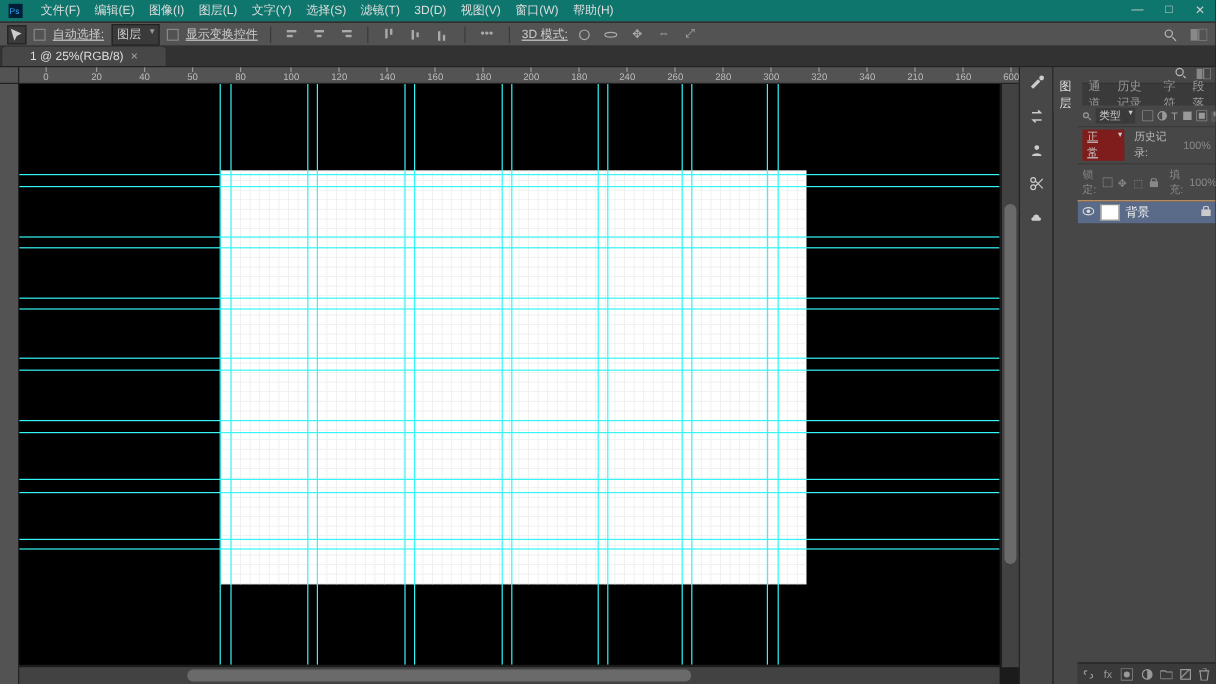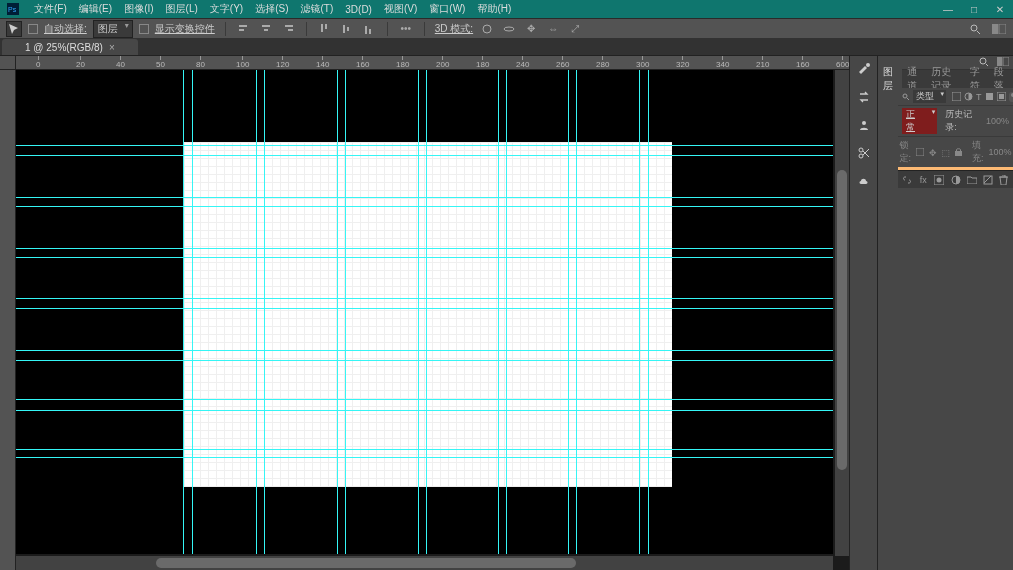--- a/index.html
+++ b/index.html
@@ -74,21 +74,21 @@
 .filterrow .srch { width:8px; height:8px; }
 .filterrow .dd { flex:0 0 auto; background:#3a3a3a; padding:0 12px 0 3px; position:relative; font-size:9px; color:#ccc; }
 .filterrow .dd::after { content:"▾"; position:absolute; right:2px; top:0; font-size:7px; }
 .filterrow .ico { width:10px; height:10px; color:#999; cursor:pointer; display:flex; align-items:center; justify-content:center; }
 
 .blendrow { display:flex; align-items:center; gap:4px; padding:2px 4px; border-bottom:1px solid #3a3a3a; font-size:9px; }
 .blendrow .dd { background:#7f1d1d; padding:0 14px 0 4px; position:relative; color:#ccc;text-decoration:underline; }
 .blendrow .dd::after { content:"▾"; position:absolute; right:2px; top:0; font-size:7px; }
 .blendrow .pct { color:#888; }
 
-.lockrow { display:flex; align-items:center; gap:5px; padding:2px 4px; border-bottom:3px solid #fdba74; font-size:9px; color:#888;justify-content:center; }
+.lockrow { display:flex; align-items:center; gap:5px; padding:2px 4px; border-bottom:1px solid #fdba74; font-size:9px; color:#888; }
 .lockrow .lico { width:9px; height:9px; color:#888; }
 
 .layerlist { flex:1; background:#474747; overflow:auto; }
 .layerrow { height:18px; background:#5a6b8a; display:flex; align-items:center; gap:5px; padding:0 4px; color:#eee; font-size:10px; cursor:pointer; }
 .layerrow .eye { width:10px; height:10px; color:#ddd; }
 .layerrow .thumb { width:16px; height:14px; background:#fff; border:1px solid #888; }
 .layerrow .lockend { margin-left:auto; color:#ccc; }
 
 .panelfoot { height:18px; background:#3a3a3a; border-top:1px solid #222; display:flex; align-items:center; justify-content:flex-end; gap:6px; padding:0 4px; }
 .panelfoot .fico { width:11px; height:11px; color:#999; cursor:pointer; display:flex; align-items:center; justify-content:center; }
@@ -389,20 +389,34 @@
         <span class="lico">⬚</span>
         <span class="lico"><svg width="7" height="8" viewBox="0 0 7 8">
               <rect y="3" width="7" height="5" fill="#888"></rect>
               <path d="M1.5 3V1.5C1.5 .5 5.5 .5 5.5 1.5V3" stroke="#888" fill="none"></path>
             </svg></span>
         <span style="flex:1"></span>
         <span>填充:</span>
         <span class="pct">100%</span>
       </div>
 
+      <div class="layerlist">
+        <div class="layerrow">
+          <span class="eye"><svg width="10" height="8" viewBox="0 0 10 8">
+                <ellipse cx="5" cy="4" rx="4.5" ry="3" fill="none" stroke="#ddd"></ellipse>
+                <circle cx="5" cy="4" r="1.5" fill="#ddd"></circle>
+              </svg></span>
+          <span class="thumb"></span>
+          <span>背景</span>
+          <span class="lockend"><svg width="8" height="9" viewBox="0 0 8 9">
+                <rect y="3.5" width="8" height="5.5" fill="#ccc"></rect>
+                <path d="M2 3.5V2C2 .7 6 .7 6 2V3.5" stroke="#ccc" fill="none"></path>
+              </svg></span>
+        </div>
+      </div>
 
       <div class="panelfoot">
         <span class="fico">
             <svg width="10" height="10" viewBox="0 0 10 10">
               <path d="M3 5C1 5 1 2 3 2H4M7 5C9 5 9 8 7 8H6" stroke="#999" fill="none"></path>
             </svg>
           </span>
         <span class="fico">fx</span>
         <span class="fico">
             <svg width="10" height="10" viewBox="0 0 10 10">

